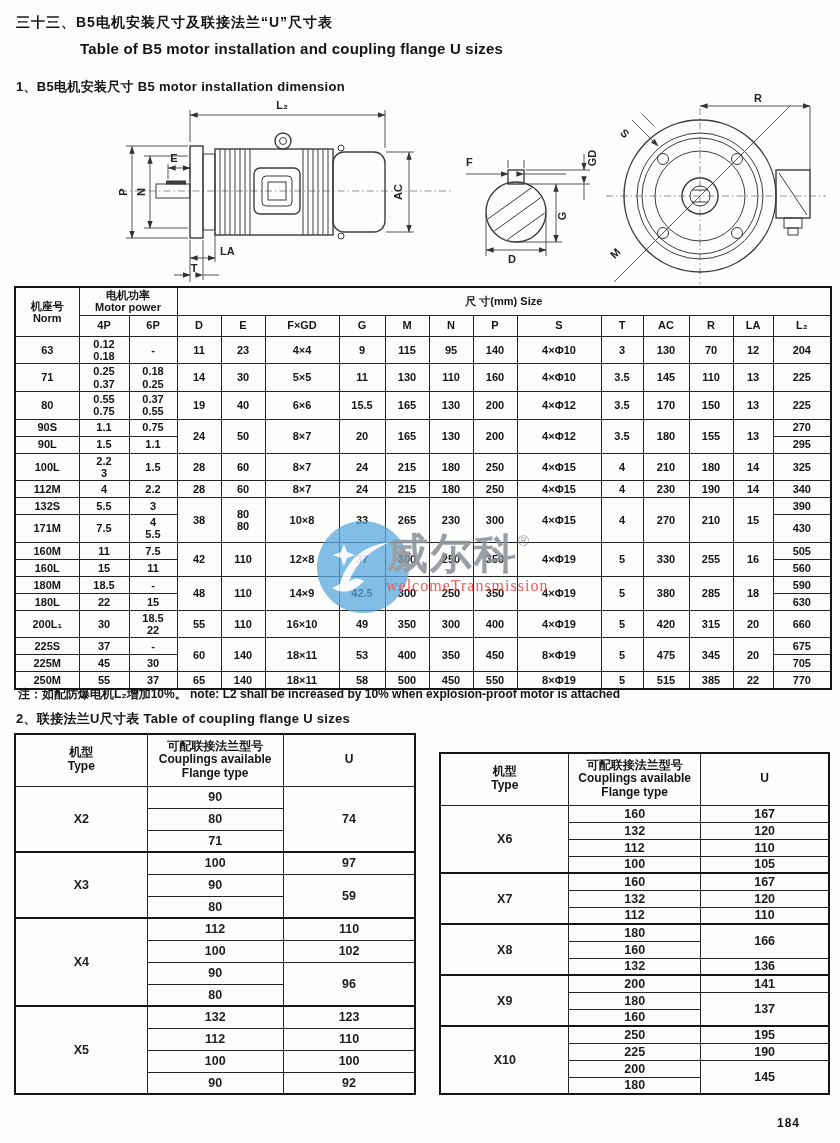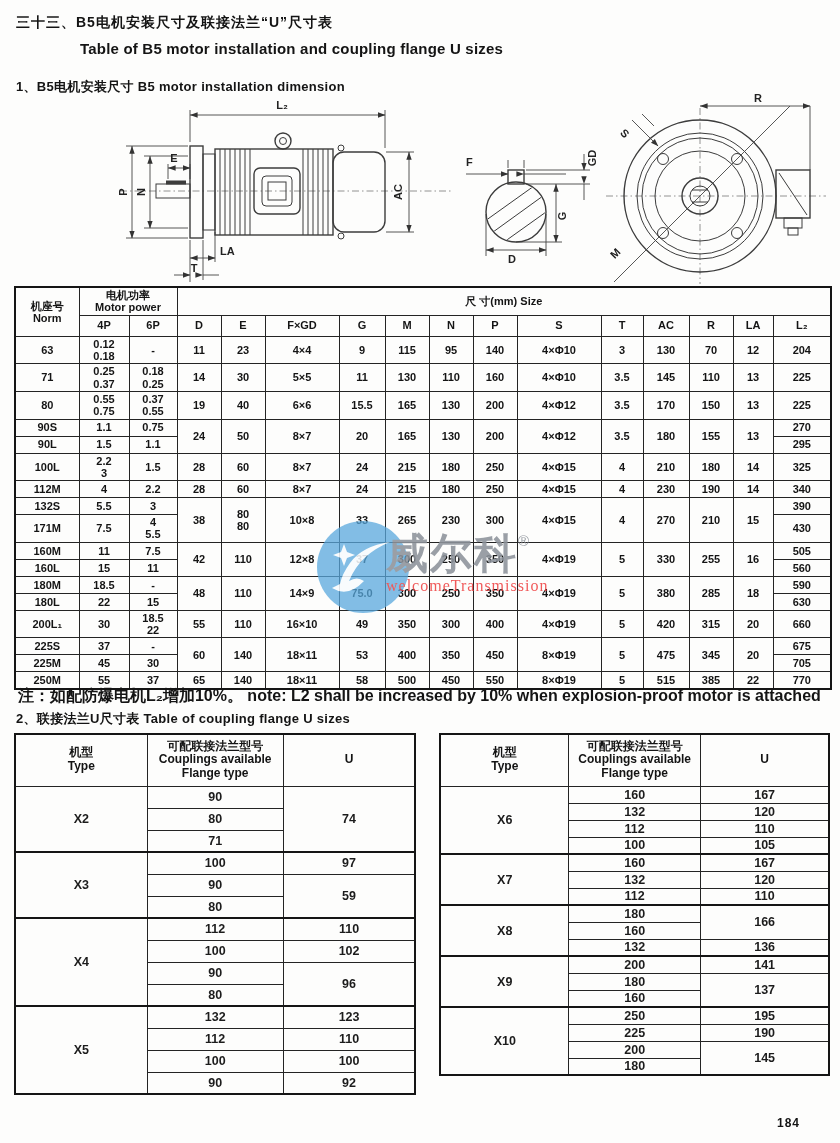--- a/index.html
+++ b/index.html
@@ -5,40 +5,40 @@
   *{box-sizing:border-box;margin:0;padding:0;}
   html,body{width:840px;height:1143px;}
   body{font-family:"Liberation Sans","DejaVu Sans",sans-serif;background:#fdfdfc;color:#141414;position:relative;overflow:hidden;}
   .abs{position:absolute;}
 
   .title-zh{left:16px;top:14px;font-size:14px;font-weight:bold;letter-spacing:1px;}
   .title-en{left:80px;top:40px;font-size:15px;font-weight:bold;letter-spacing:.2px;}
   .section-label{font-size:13px;font-weight:bold;letter-spacing:.3px;}
   .sec1{left:16px;top:78px;}
   .sec2{left:16px;top:710px;}
-  .note-line{left:18px;top:686px;font-size:16px;font-weight:600;}
+  .note-line{left:18px;top:686px;font-size:12px;font-weight:600;}
 
   svg text{font-family:"Liberation Sans","DejaVu Sans",sans-serif;font-size:11px;font-weight:bold;fill:#222;}
   svg{stroke-linecap:butt;}
   .ln{stroke:#3c3c3c;stroke-width:1;fill:none;}
   .ln2{stroke:#3c3c3c;stroke-width:1.4;fill:none;}
   .cl{stroke:#777;stroke-width:.8;fill:none;stroke-dasharray:7 3 1.5 3;}
   .dim{stroke:#444;stroke-width:.9;fill:none;}
 
   
   .main-table-wrap{left:14px;top:286px;width:816px;}
   table{border-collapse:collapse;width:100%;table-layout:fixed;}
   .dim-table{border:2px solid #151515;}
   .dim-table th,.dim-table td{border:1px solid #242424;text-align:center;vertical-align:middle;font-size:11px;font-weight:bold;line-height:1.12;white-space:pre-line;padding:1px 0;}
   .dim-table td{height:17px;}
   .dim-table thead tr:first-child th{height:22px;}
   .dim-table thead tr:last-child th{height:21px;}
 
   
-  .coupling-wrap{left:14px;top:733px;width:816px;display:flex;gap:23px;align-items:flex-start;}
+  .coupling-wrap{left:14px;top:733px;width:816px;display:flex;gap:23px;align-items:flex-end;}
   .c-table{border:2px solid #151515;background:transparent;}
   .c-table th,.c-table td{border:1px solid #242424;text-align:center;vertical-align:middle;white-space:pre-line;}
   .c-table th{font-size:12px;font-weight:bold;line-height:1.15;height:52px;padding:2px 0;}
   .c-table td{font-size:12.5px;font-weight:600;color:#1c1c1c;}
   .c-left{width:410px;}
   .c-right{width:398px;}
   .c-left td{height:22px;}
   .c-right td{height:17px;}
   .c-table tr.sep td{border-top:2px solid #151515;}
 
@@ -441,21 +441,21 @@
           <td>11</td>
           <td>560</td>
         </tr>
         <tr>
           <td>180M</td>
           <td>18.5</td>
           <td>-</td>
           <td rowspan="2">48</td>
           <td rowspan="2">110</td>
           <td rowspan="2">14×9</td>
-          <td rowspan="2">75.0</td>
+          <td rowspan="2">42.5</td>
           <td rowspan="2">300</td>
           <td rowspan="2">250</td>
           <td rowspan="2">350</td>
           <td rowspan="2">4×Φ19</td>
           <td rowspan="2">5</td>
           <td rowspan="2">380</td>
           <td rowspan="2">285</td>
           <td rowspan="2">18</td>
           <td>590</td>
         </tr>

